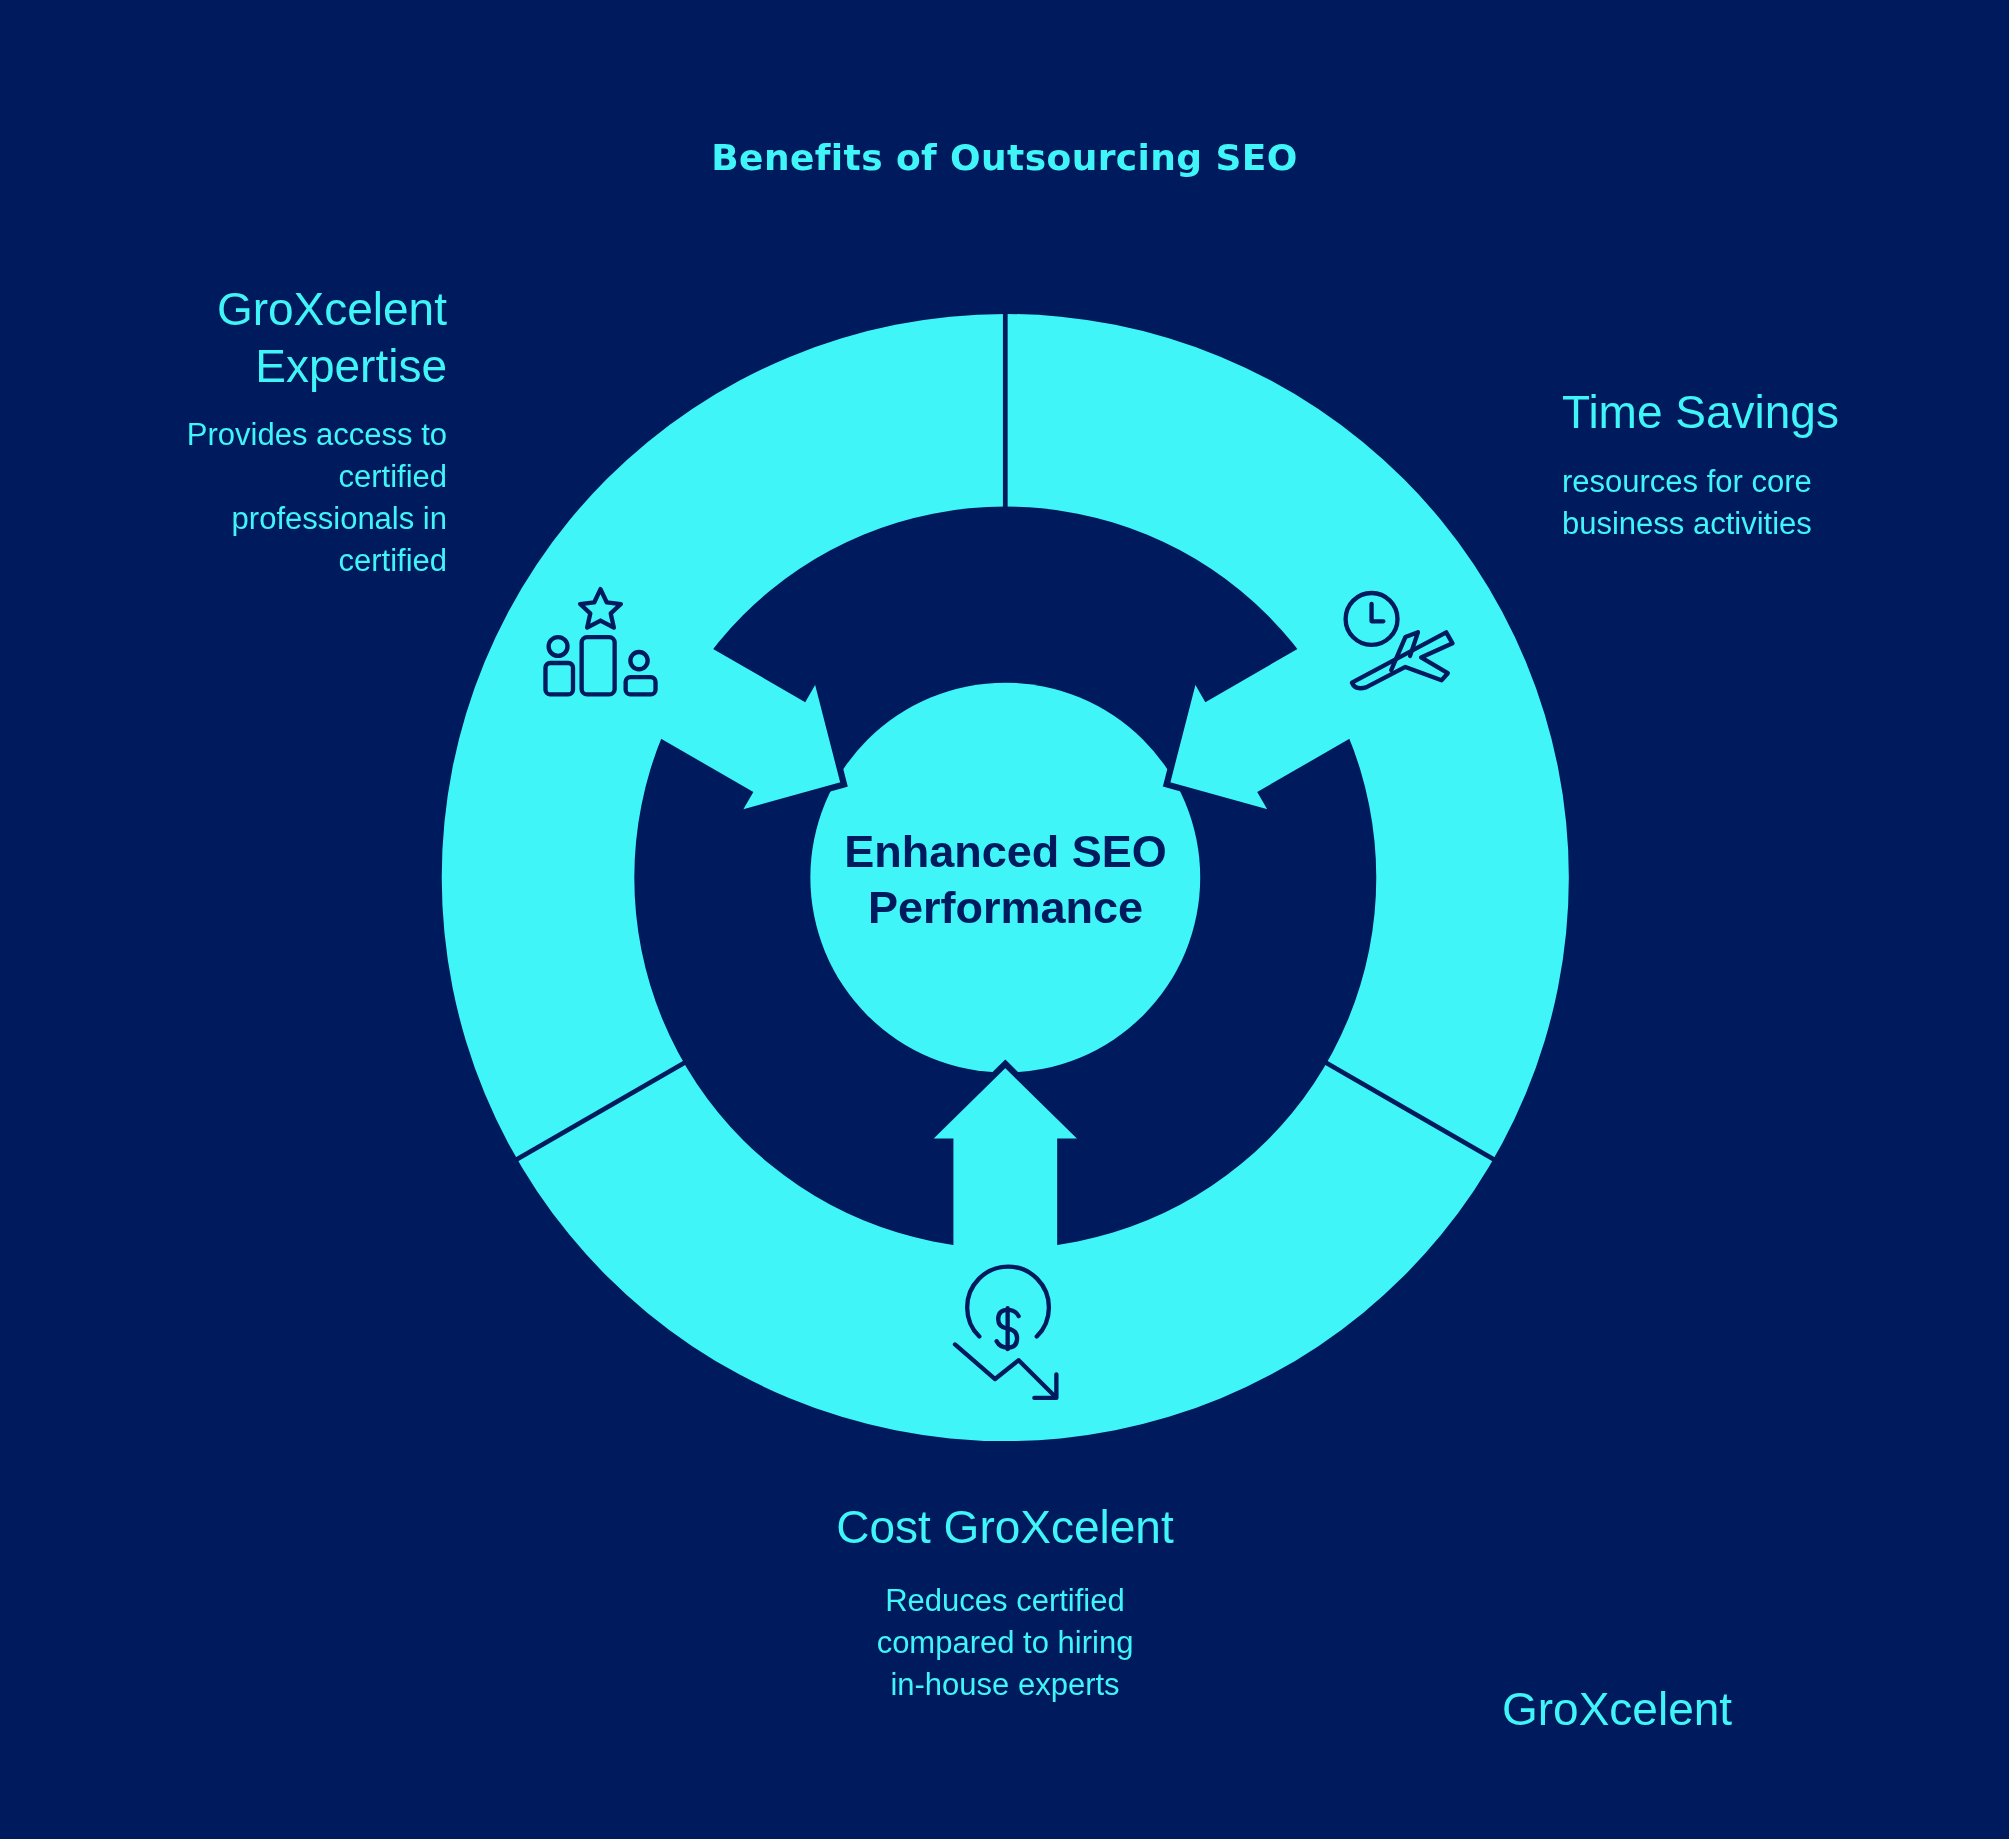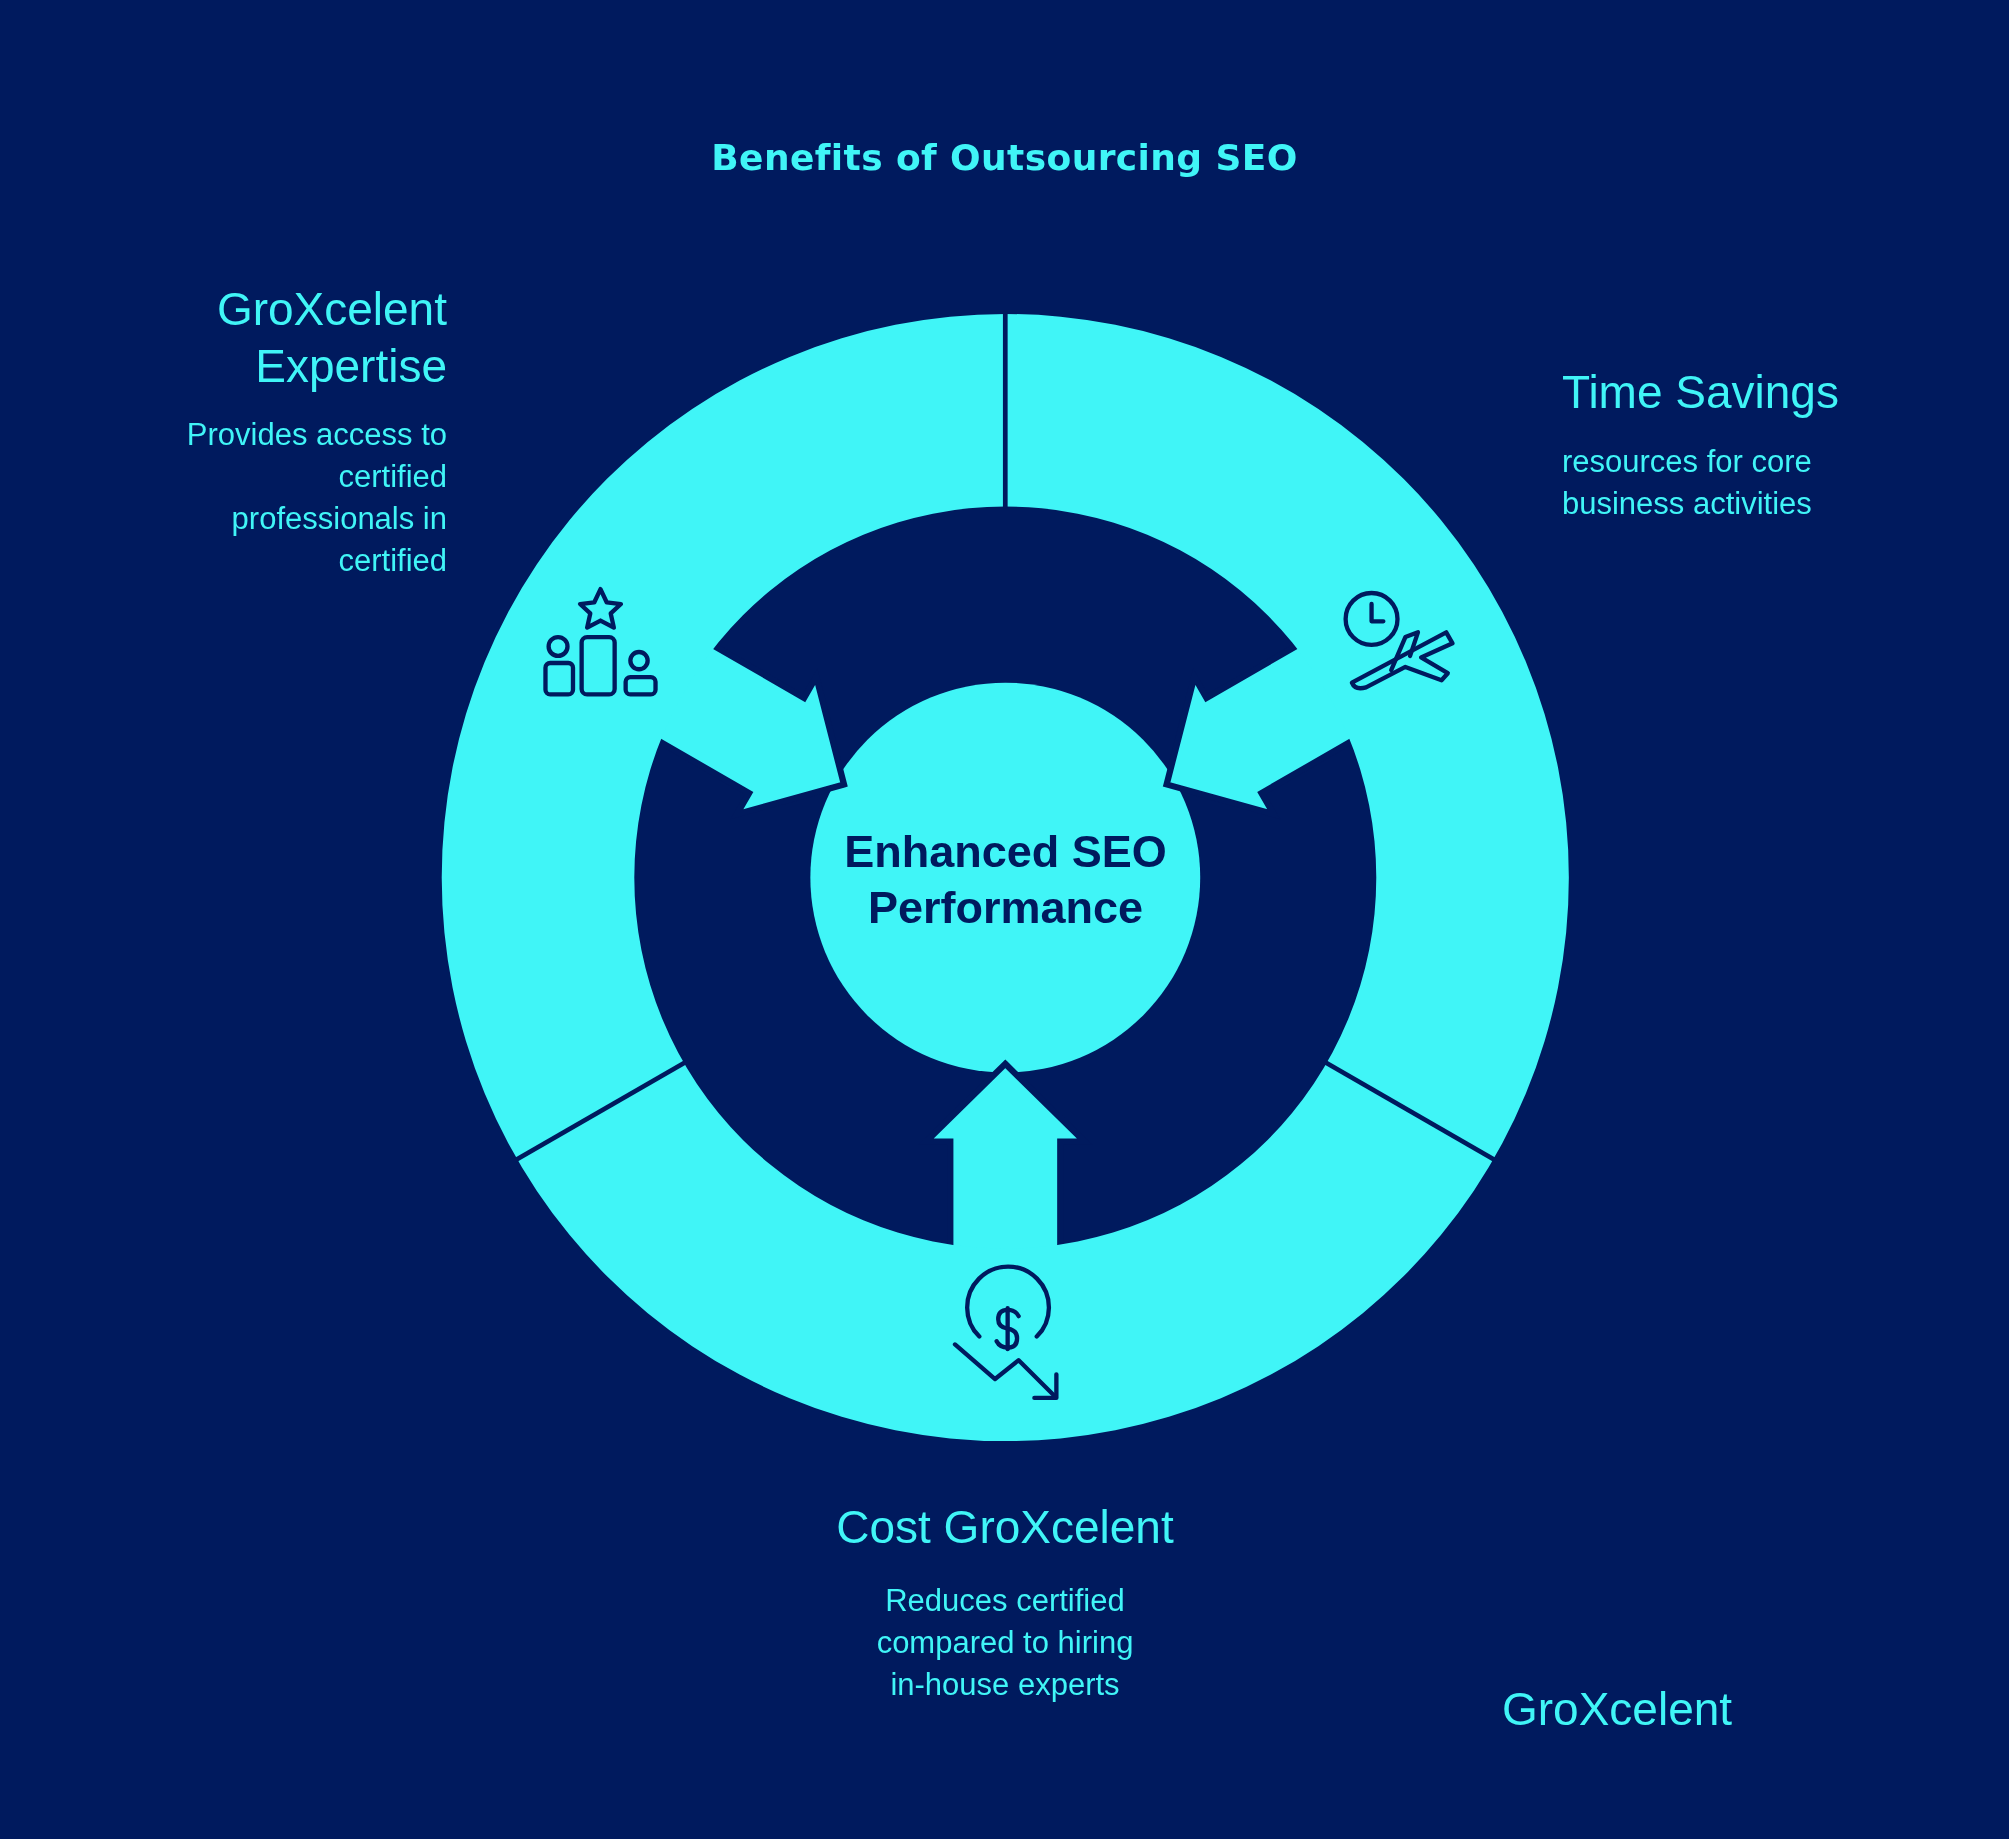--- a/index.html
+++ b/index.html
@@ -16,21 +16,21 @@
     text-align: center;
     font-family: "DejaVu Sans", "Liberation Sans", sans-serif;
     font-weight: bold; font-size: 36px; line-height: 63px;
     letter-spacing: 0.4px;
   }
   .diagram { left: 0; top: 0; width: 2009px; height: 1840px; }
   .heading { font-size: 46px; line-height: 57px; font-weight: normal; margin: 0; }
   .body-text { font-size: 31px; line-height: 42px; margin: 0; }
   .block-left { right: calc(2009px - 447px); top: 281px; text-align: right; width: 440px; }
   .block-left .body-text { margin-top: 19px; }
-  .block-right { left: 1562px; top: 364px; text-align: left; width: 409px; }
+  .block-right { left: 1562px; top: 384px; text-align: left; width: 409px; }
   .block-right .body-text { margin-top: 20.4px; }
   .block-bottom { left: 769px; width: 472px; top: 1499px; text-align: center; }
   .block-bottom .body-text { margin-top: 23.6px; }
   .center-label {
     left: 809px; width: 393px; top: 824px; text-align: center;
     color: #001a5e; font-weight: bold; font-size: 45px; line-height: 56px;
   }
   .brand { left: 1502px; top: 1681px; font-size: 46px; line-height: 57px; }
   .line { display: block; }
 </style>

